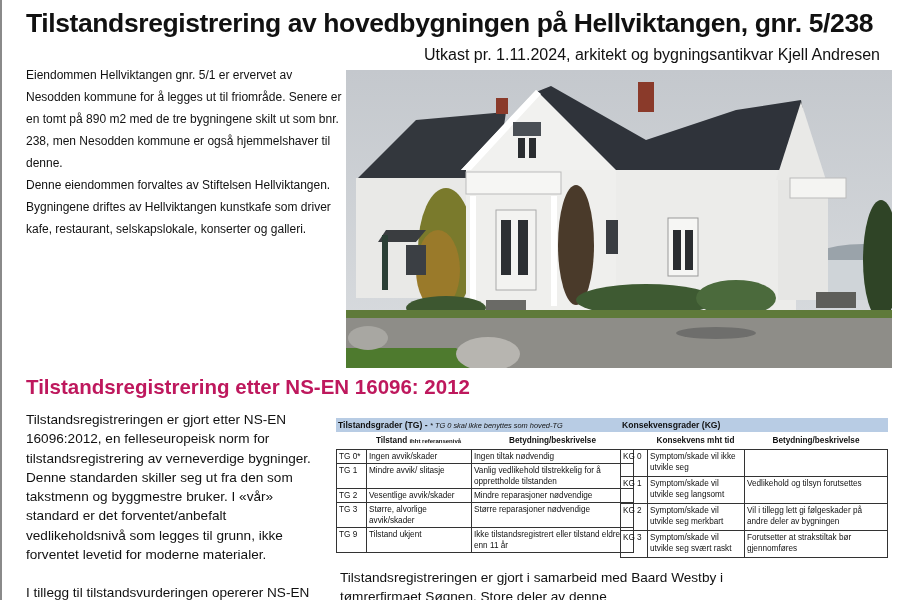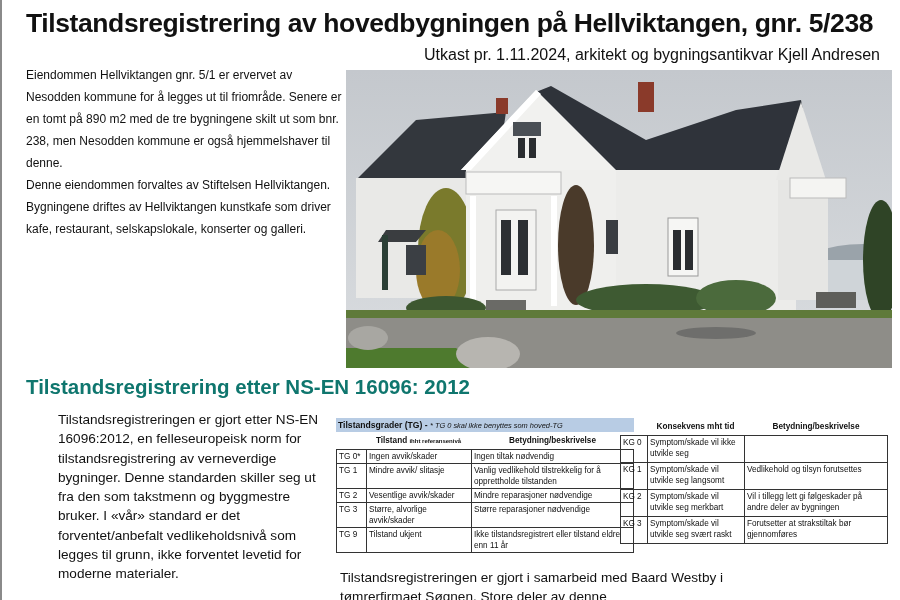--- a/index.html
+++ b/index.html
@@ -8,24 +8,24 @@
   .left-rule { position: absolute; left: 0; top: 0; width: 2px; height: 600px; background: #8a8a8a; }
 
   .title { position: absolute; left: 26px; top: 8px; width: 870px; font-size: 26.5px; font-weight: bold; letter-spacing: -0.4px; white-space: nowrap; color: #111; }
   .subtitle { position: absolute; right: 20px; top: 46px; font-size: 16px; white-space: nowrap; color: #111; }
 
   .intro { position: absolute; left: 26px; top: 64px; width: 320px; font-size: 12px; line-height: 22px; color: #111; }
   .intro p { margin: 0; }
 
   .photo { position: absolute; left: 346px; top: 70px; width: 546px; height: 298px; overflow: hidden; background: #c9cdd1; }
 
-  .section-heading { position: absolute; left: 26px; top: 375px; font-size: 20.5px; color: #0f766e; white-space: nowrap; }
+  .section-heading { position: absolute; left: 26px; top: 375px; font-size: 20.5px; color: #be185d; white-space: nowrap; }
 
   .body2 { position: absolute; left: 26px; top: 410px; width: 300px; font-size: 13.6px; line-height: 19.3px; color: #111; }
-  .body2 p { margin-bottom: 19px; margin-left: 32px; }
+  .body2 p { margin-bottom: 19px; }
 
   .tbl-wrap { position: absolute; font-size: 8.2px; color: #111; }
   .tbl-title { background: #b8cce4; font-weight: bold; padding: 2px 2px; font-size: 8.6px; height: 14px; line-height: 10px; white-space: nowrap; }
   .tbl-title em { font-weight: normal; font-style: italic; font-size: 7.4px; }
   .tbl-head { display: flex; font-weight: bold; height: 17px; align-items: center; font-size: 8.2px; }
   .tbl-head small { font-size: 6px; font-weight: bold; }
   table.grid { border-collapse: collapse; width: 100%; }
   table.grid td { border: 1px solid #333; padding: 1px 2px; vertical-align: top; line-height: 11px; font-size: 8.2px; }
 
   .tg { left: 336px; top: 418px; width: 298px; }
@@ -178,20 +178,21 @@
     <tr>
           <td>TG 9</td>
           <td>Tilstand ukjent</td>
           <td>Ikke tilstandsregistrert eller tilstand eldre enn 11 år</td>
         </tr>
   </tbody>
     </table>
 </div>
 
 <div class="tbl-wrap kg">
+  <div class="tbl-title">Konsekvensgrader (KG)</div>
   <div class="tbl-head">
     <div style="width:27px"></div>
     <div style="width:97px;text-align:center">Konsekvens mht tid</div>
     <div style="flex:1;text-align:center">Betydning/beskrivelse</div>
   </div>
   <table class="grid">
     <colgroup>
         <col style="width:27px">
         <col style="width:97px">
         <col>

